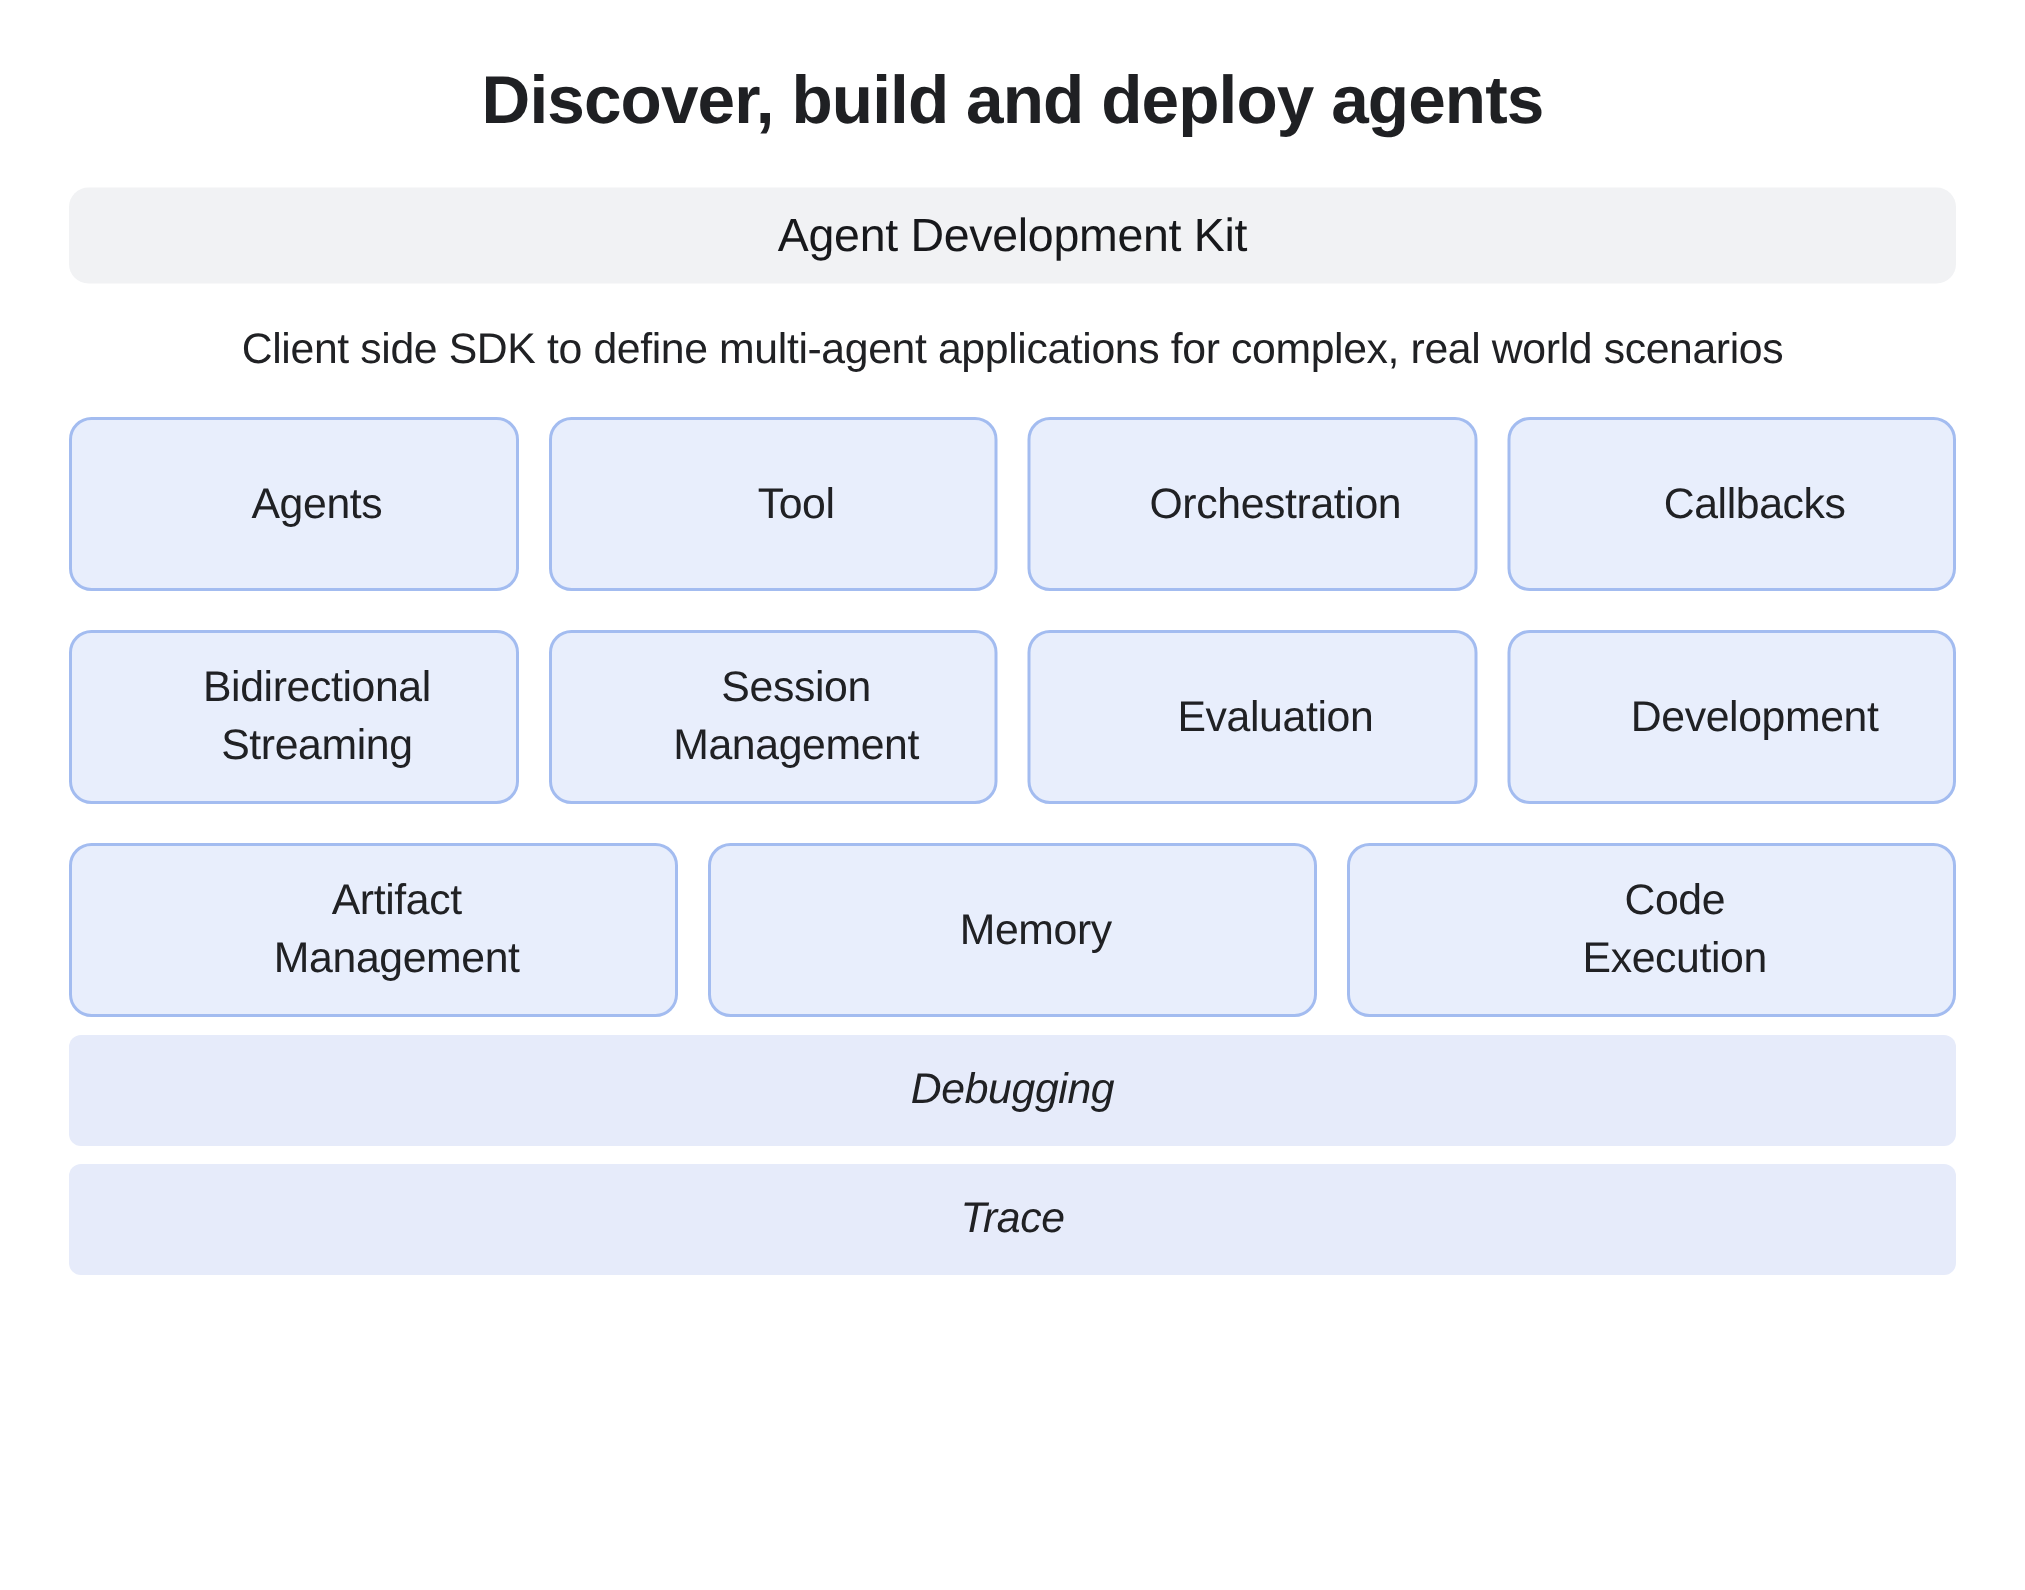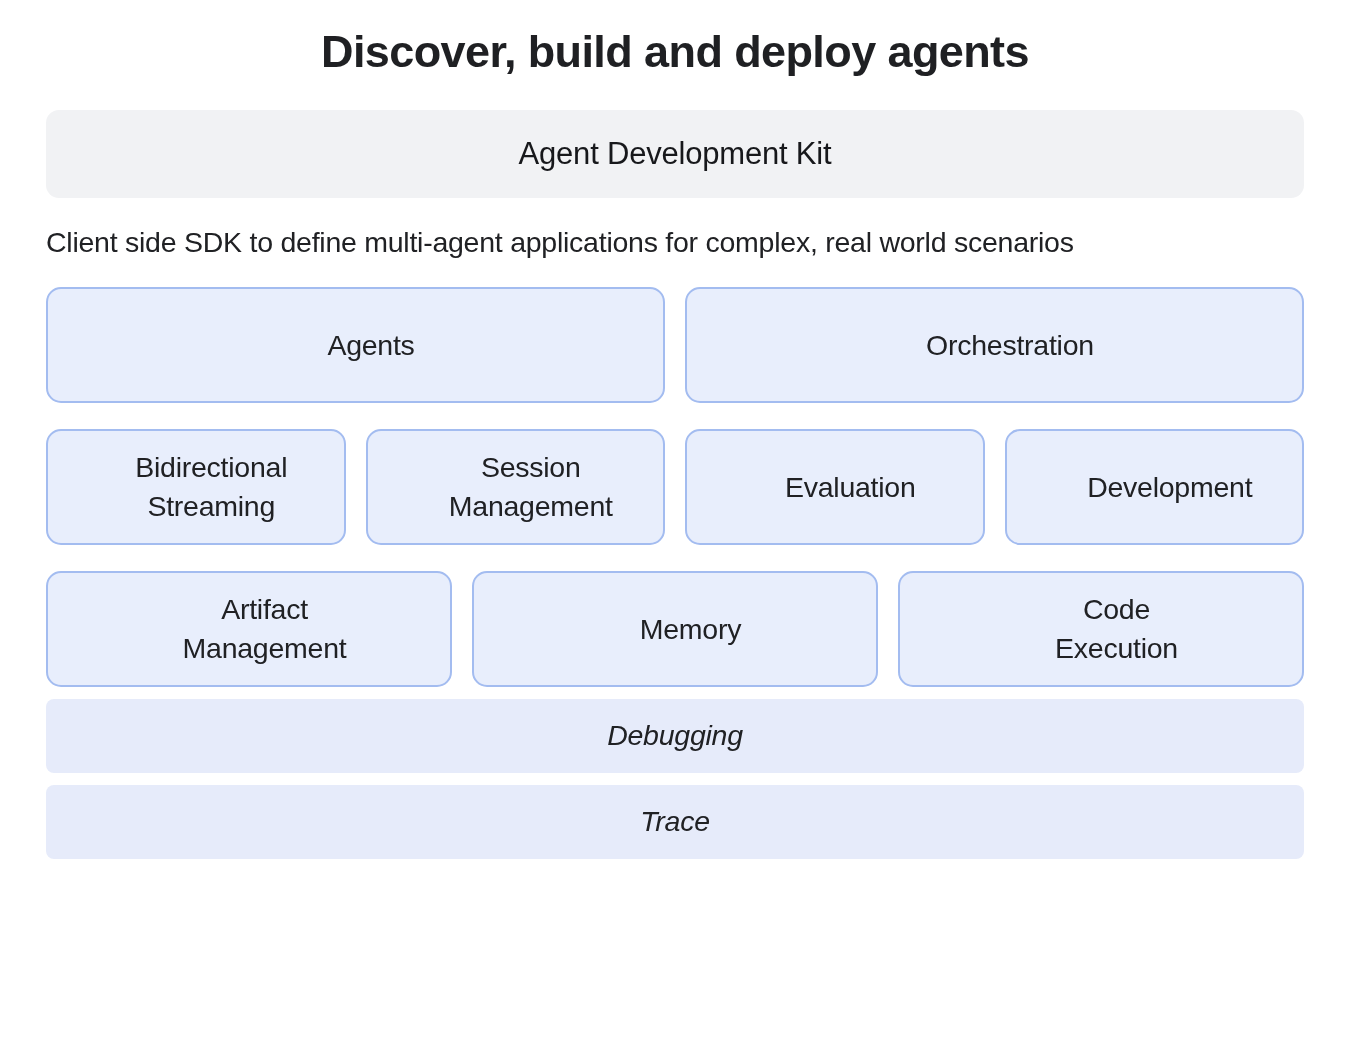--- a/index.html
+++ b/index.html
@@ -23,42 +23,43 @@
     position: relative;
   }
 
   .page-title {
     text-align: center;
     font-size: 45px;
     font-weight: 700;
     letter-spacing: -0.6px;
     color: #1f2023;
     margin: 0;
-    padding-top: 26px;
+    padding-top: 41px;
     line-height: 1.15;
   }
 
   .kit-header {
     margin-top: 32px;
-    height: 88px;
+    height: 64px;
     background: #f1f2f4;
     border-radius: 13px;
     display: flex;
     align-items: center;
     justify-content: center;
   }
   .kit-header-label {
     font-size: 31px;
     font-weight: 500;
     color: #17181b;
     letter-spacing: -0.2px;
   }
 
   .kit-subtitle {
     margin-top: 27px;
+    text-align: center;
     font-size: 28.5px;
     font-weight: 400;
     color: #202124;
     letter-spacing: -0.25px;
     line-height: 1.2;
   }
 
   .card-grid {
     margin-top: 28px;
     display: flex;
@@ -126,21 +127,27 @@
 
   <div class="kit-subtitle">Client side SDK to define multi-agent applications for complex, real world scenarios</div>
 
   <div class="card-grid">
 
     <div class="card-row">
       <div class="card">
         <span class="card-label">Agents</span>
       </div>
       <div class="card">
+        <span class="card-label">Tool</span>
+      </div>
+      <div class="card">
         <span class="card-label">Orchestration</span>
+      </div>
+      <div class="card">
+        <span class="card-label">Callbacks</span>
       </div>
     </div>
 
     <div class="card-row">
       <div class="card">
         <span class="card-label">Bidirectional
 Streaming</span>
       </div>
       <div class="card">
         <span class="card-label">Session

